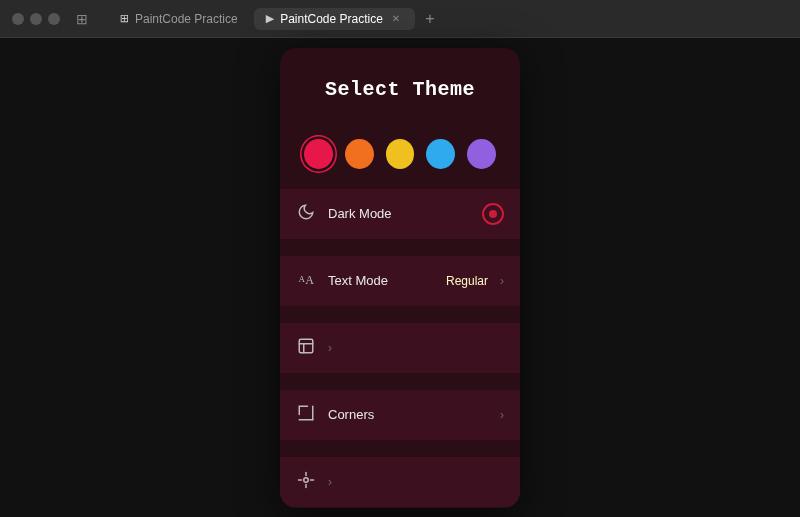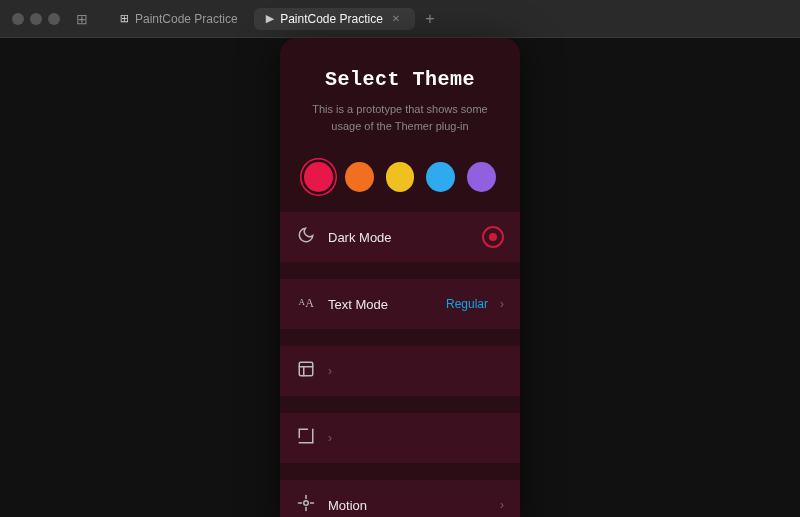--- a/index.html
+++ b/index.html
@@ -189,21 +189,21 @@
       flex-shrink: 0;
     }
 
     .menu-label {
       color: #e8e8e8;
       font-size: 13px;
       flex: 1;
     }
 
     .menu-value {
-      color: #0ea5e9;
+      color: #fef9c3;
       font-size: 12px;
     }
 
     .menu-chevron {
       color: #666;
       font-size: 12px;
     }
 
     .dark-mode-toggle {
       width: 22px;
@@ -247,21 +247,20 @@
     </div>
     <div class="new-tab">+</div>
   </div>
 </div>
 
 <div class="main-content">
   <div class="phone-mockup">
 
     <div class="phone-header">
       <div class="select-theme-title">Select Theme</div>
-      <div class="select-theme-subtitle">This is a prototype that shows some<br>usage of the Themer plug-in</div>
     </div>
 
     <div class="color-swatches">
       <div class="swatch selected" style="background: #e8174a; box-shadow: 0 0 0 2.5px #2a0d15, 0 0 0 4px #e8174a;">
       </div>
       <div class="swatch" style="background: #f07020;"></div>
       <div class="swatch" style="background: #f0c020;"></div>
       <div class="swatch" style="background: #30aaee;"></div>
       <div class="swatch" style="background: #9060e0;"></div>
     </div>
@@ -304,32 +303,32 @@
       </div>
 
       <div class="menu-row">
         <span class="menu-icon">
           <svg width="18" height="18" viewBox="0 0 24 24" fill="none" stroke="#bbb" stroke-width="2" stroke-linecap="round">
             <polyline points="3,14 3,3 14,3"></polyline>
             <line x1="3" y1="21" x2="21" y2="21"></line>
             <line x1="21" y1="3" x2="21" y2="21"></line>
           </svg>
         </span>
+        <span class="menu-label">Corners</span>
         <span class="menu-chevron">›</span>
       </div>
 
       <div class="menu-row">
         <span class="menu-icon">
           <svg width="18" height="18" viewBox="0 0 24 24" fill="none" stroke="#bbb" stroke-width="2" stroke-linecap="round">
             <circle cx="12" cy="12" r="3"></circle>
             <line x1="2" y1="12" x2="6" y2="12"></line>
             <line x1="18" y1="12" x2="22" y2="12"></line>
             <line x1="12" y1="2" x2="12" y2="6"></line>
             <line x1="12" y1="18" x2="12" y2="22"></line>
           </svg>
         </span>
-        <span class="menu-label">Motion</span>
         <span class="menu-chevron">›</span>
       </div>
 
     </div>
   </div>
 </div>
 
 </body></html>

